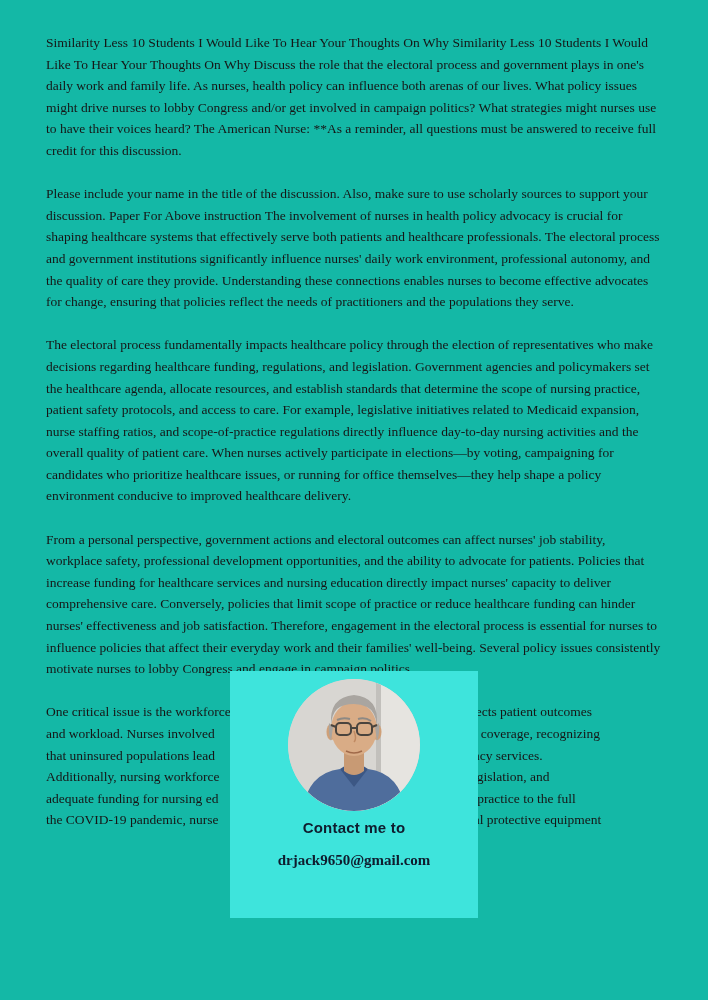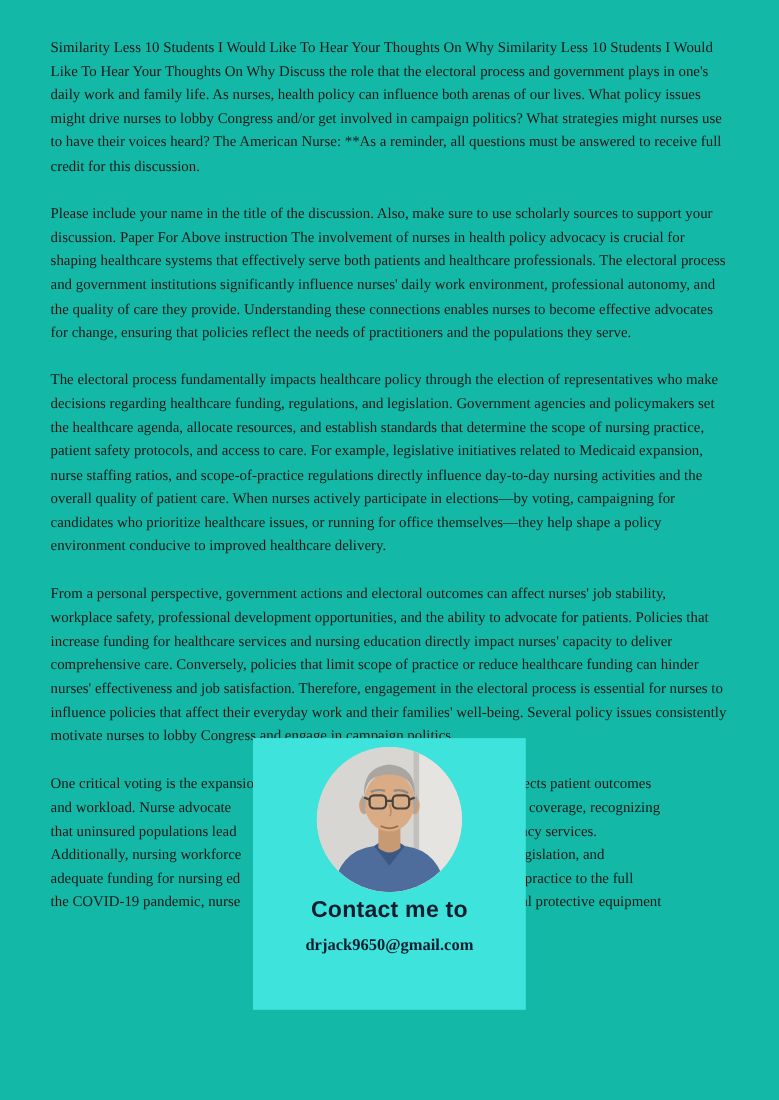--- a/index.html
+++ b/index.html
@@ -46,21 +46,21 @@
     height: 132px;
     margin: 8px auto 3px auto;
     border-radius: 50%;
     overflow: hidden;
     background: #d8d6d2;
   }
   .avatar svg { display: block; }
   .ad-heading {
     font-family: "Liberation Sans", sans-serif;
     font-weight: 700;
-    font-size: 21px;
+    font-size: 15px;
     line-height: 27px;
     color: #0f1c2e;
     letter-spacing: 0.2px;
   }
   .ad-email {
     margin-top: 9px;
     font-family: "Liberation Serif", serif;
     font-weight: 700;
     font-size: 15px;
     color: #0f1c2e;
@@ -72,25 +72,25 @@
 <div class="page">
   <div class="content">
 
     <p>Similarity Less 10 Students I Would Like To Hear Your Thoughts On Why Similarity Less 10 Students I Would Like To Hear Your Thoughts On Why Discuss the role that the electoral process and government plays in one's daily work and family life. As nurses, health policy can influence both arenas of our lives. What policy issues might drive nurses to lobby Congress and/or get involved in campaign politics? What strategies might nurses use to have their voices heard? The American Nurse: **As a reminder, all questions must be answered to receive full credit for this discussion.</p>
     <p>Please include your name in the title of the discussion. Also, make sure to use scholarly sources to support your discussion. Paper For Above instruction The involvement of nurses in health policy advocacy is crucial for shaping healthcare systems that effectively serve both patients and healthcare professionals. The electoral process and government institutions significantly influence nurses' daily work environment, professional autonomy, and the quality of care they provide. Understanding these connections enables nurses to become effective advocates for change, ensuring that policies reflect the needs of practitioners and the populations they serve.</p>
     <p>The electoral process fundamentally impacts healthcare policy through the election of representatives who make decisions regarding healthcare funding, regulations, and legislation. Government agencies and policymakers set the healthcare agenda, allocate resources, and establish standards that determine the scope of nursing practice, patient safety protocols, and access to care. For example, legislative initiatives related to Medicaid expansion, nurse staffing ratios, and scope-of-practice regulations directly influence day-to-day nursing activities and the overall quality of patient care. When nurses actively participate in elections—by voting, campaigning for candidates who prioritize healthcare issues, or running for office themselves—they help shape a policy environment conducive to improved healthcare delivery.</p>
     <p>From a personal perspective, government actions and electoral outcomes can affect nurses' job stability, workplace safety, professional development opportunities, and the ability to advocate for patients. Policies that increase funding for healthcare services and nursing education directly impact nurses' capacity to deliver comprehensive care. Conversely, policies that limit scope of practice or reduce healthcare funding can hinder nurses' effectiveness and job satisfaction. Therefore, engagement in the electoral process is essential for nurses to influence policies that affect their everyday work and their families' well-being. Several policy issues consistently motivate nurses to lobby Congress and engage in campaign politics.</p>
 
     <div class="obscured">
       <div class="obs-line">
-        <span class="frag-left">One critical voting is the expansio</span>
+        <span class="frag-left">One critical issue is the workforce</span>
         <span class="frag-right">ffects patient outcomes</span>
       </div>
       <div class="obs-line">
-        <span class="frag-left">and workload. Nurse advocate</span>
+        <span class="frag-left">and workload. Nurses involved</span>
         <span class="frag-right">re coverage, recognizing</span>
       </div>
       <div class="obs-line">
         <span class="frag-left">that uninsured populations lead</span>
         <span class="frag-right">ency services.</span>
       </div>
       <div class="obs-line">
         <span class="frag-left">Additionally, nursing workforce</span>
         <span class="frag-right">legislation, and</span>
       </div>

